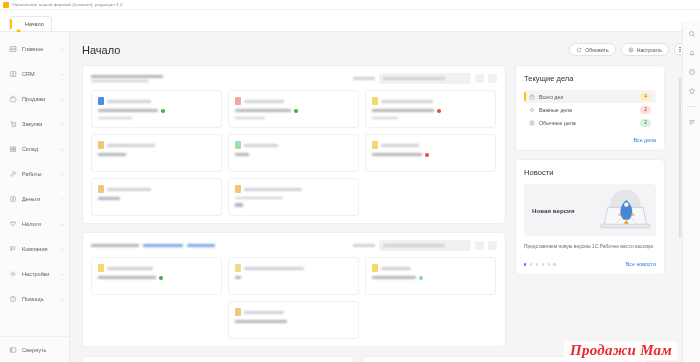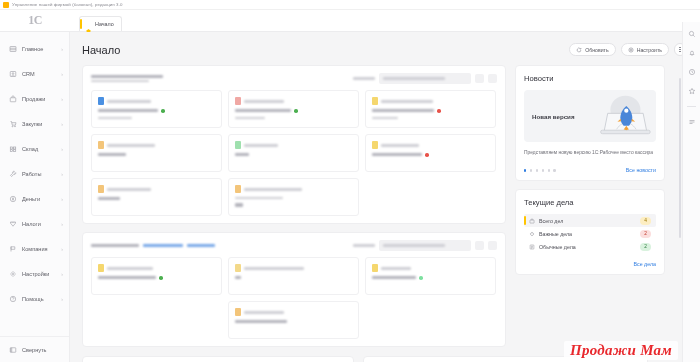--- a/index.html
+++ b/index.html
@@ -207,23 +207,20 @@
 <body>
 
 <div class="app">
 
   <div class="titlebar">
     <div class="tb-logo"></div>
     <div class="tb-title">Управление нашей фирмой (базовая), редакция 3.0</div>
   </div>
 
   <div class="topstrip">
-    <div class="brand">
-      <span class="brand-mark">1C</span>
-    </div>
     <div class="tabstrip">
       <div class="tab">
         <span class="tab-accent"></span>
         <span class="tab-ico">
           <svg viewBox="0 0 16 16">
               <path d="M8 2L2 7h1.6v6h3.1V9.4h2.6V13h3.1V7H14z" fill="#ffc400"></path>
             </svg>
         </span>
         <span class="tab-label">Начало</span>
       </div>
@@ -583,20 +580,61 @@
                   </div>
               </div>
             </div>
           </div>
 
         </div>
 
         <div class="col-right">
 
           <div class="side-panel">
+            <div class="sp-title">Текущие дела</div>
+
+            <div class="task-row hl">
+              <span class="task-ico">
+                <svg viewBox="0 0 16 16" fill="none" stroke="currentColor" stroke-width="1.3">
+                    <rect x="2.5" y="5.5" width="11" height="8" rx="1"></rect>
+                    <path d="M5.8 5.5V4.3a2.2 2.2 0 014.4 0v1.2"></path>
+                  </svg>
+              </span>
+              <span class="task-label">Всего дел</span>
+              <span class="badge amber">4</span>
+            </div>
+
+            <div class="task-row">
+              <span class="task-ico">
+                <svg viewBox="0 0 16 16" fill="none" stroke="currentColor" stroke-width="1.3">
+                    <path d="M8 2.6l5.4 5.4L8 13.4 2.6 8z"></path>
+                    <path d="M8 5.8v3M8 10.6v.2"></path>
+                  </svg>
+              </span>
+              <span class="task-label">Важные дела</span>
+              <span class="badge red">2</span>
+            </div>
+
+            <div class="task-row">
+              <span class="task-ico">
+                <svg viewBox="0 0 16 16" fill="none" stroke="currentColor" stroke-width="1.3">
+                    <rect x="3" y="2.6" width="10" height="10.8" rx="1"></rect>
+                    <path d="M5.4 6h5.2M5.4 8.6h5.2M5.4 11.2h3"></path>
+                  </svg>
+              </span>
+              <span class="task-label">Обычные дела</span>
+              <span class="badge green">2</span>
+            </div>
+
+            <div class="tasks-foot">
+              <div class="link">Все дела</div>
+            </div>
+          </div>
+
+          <div class="side-panel">
             <div class="sp-title">Новости</div>
             <div class="news-hero">
               <div class="news-hero-label">Новая версия</div>
               <svg class="rocket" viewBox="0 0 70 54">
                 <ellipse cx="40" cy="20" rx="17" ry="16" fill="#e3e5e9"></ellipse>
                 <path d="M16 44h48l-4-20H20z" fill="#f7f8fa" stroke="#c9ccd2" stroke-width="1"></path>
                 <rect x="12" y="43" width="56" height="4" rx="2" fill="#e6e8ec" stroke="#c9ccd2" stroke-width=".8"></rect>
                 <path d="M38 38c-4-4-5-10-2-16 1.5-3 3.5-5.2 5-6.4 1.5 1.2 3.5 3.4 5 6.4 3 6 2 12-2 16z" fill="#4a86d8"></path>
                 <circle cx="41" cy="21" r="2.4" fill="#fff"></circle>
                 <path d="M34.6 30l-3.6 3.4 4.2-.6z" fill="#f2a23c"></path>
@@ -609,61 +647,20 @@
             <div class="news-foot">
               <div class="dots">
                 <span class="cdot on"></span>
                 <span class="cdot"></span>
                 <span class="cdot"></span>
                 <span class="cdot"></span>
                 <span class="cdot"></span>
                 <span class="cdot"></span>
               </div>
               <div class="link">Все новости</div>
-            </div>
-          </div>
-
-          <div class="side-panel">
-            <div class="sp-title">Текущие дела</div>
-
-            <div class="task-row hl">
-              <span class="task-ico">
-                <svg viewBox="0 0 16 16" fill="none" stroke="currentColor" stroke-width="1.3">
-                    <rect x="2.5" y="5.5" width="11" height="8" rx="1"></rect>
-                    <path d="M5.8 5.5V4.3a2.2 2.2 0 014.4 0v1.2"></path>
-                  </svg>
-              </span>
-              <span class="task-label">Всего дел</span>
-              <span class="badge amber">4</span>
-            </div>
-
-            <div class="task-row">
-              <span class="task-ico">
-                <svg viewBox="0 0 16 16" fill="none" stroke="currentColor" stroke-width="1.3">
-                    <path d="M8 2.6l5.4 5.4L8 13.4 2.6 8z"></path>
-                    <path d="M8 5.8v3M8 10.6v.2"></path>
-                  </svg>
-              </span>
-              <span class="task-label">Важные дела</span>
-              <span class="badge red">2</span>
-            </div>
-
-            <div class="task-row">
-              <span class="task-ico">
-                <svg viewBox="0 0 16 16" fill="none" stroke="currentColor" stroke-width="1.3">
-                    <rect x="3" y="2.6" width="10" height="10.8" rx="1"></rect>
-                    <path d="M5.4 6h5.2M5.4 8.6h5.2M5.4 11.2h3"></path>
-                  </svg>
-              </span>
-              <span class="task-label">Обычные дела</span>
-              <span class="badge green">2</span>
-            </div>
-
-            <div class="tasks-foot">
-              <div class="link">Все дела</div>
             </div>
           </div>
 
         </div>
       </div>
 
       <div class="charts">
         <div class="chart-card chart-a">
           
         </div>

